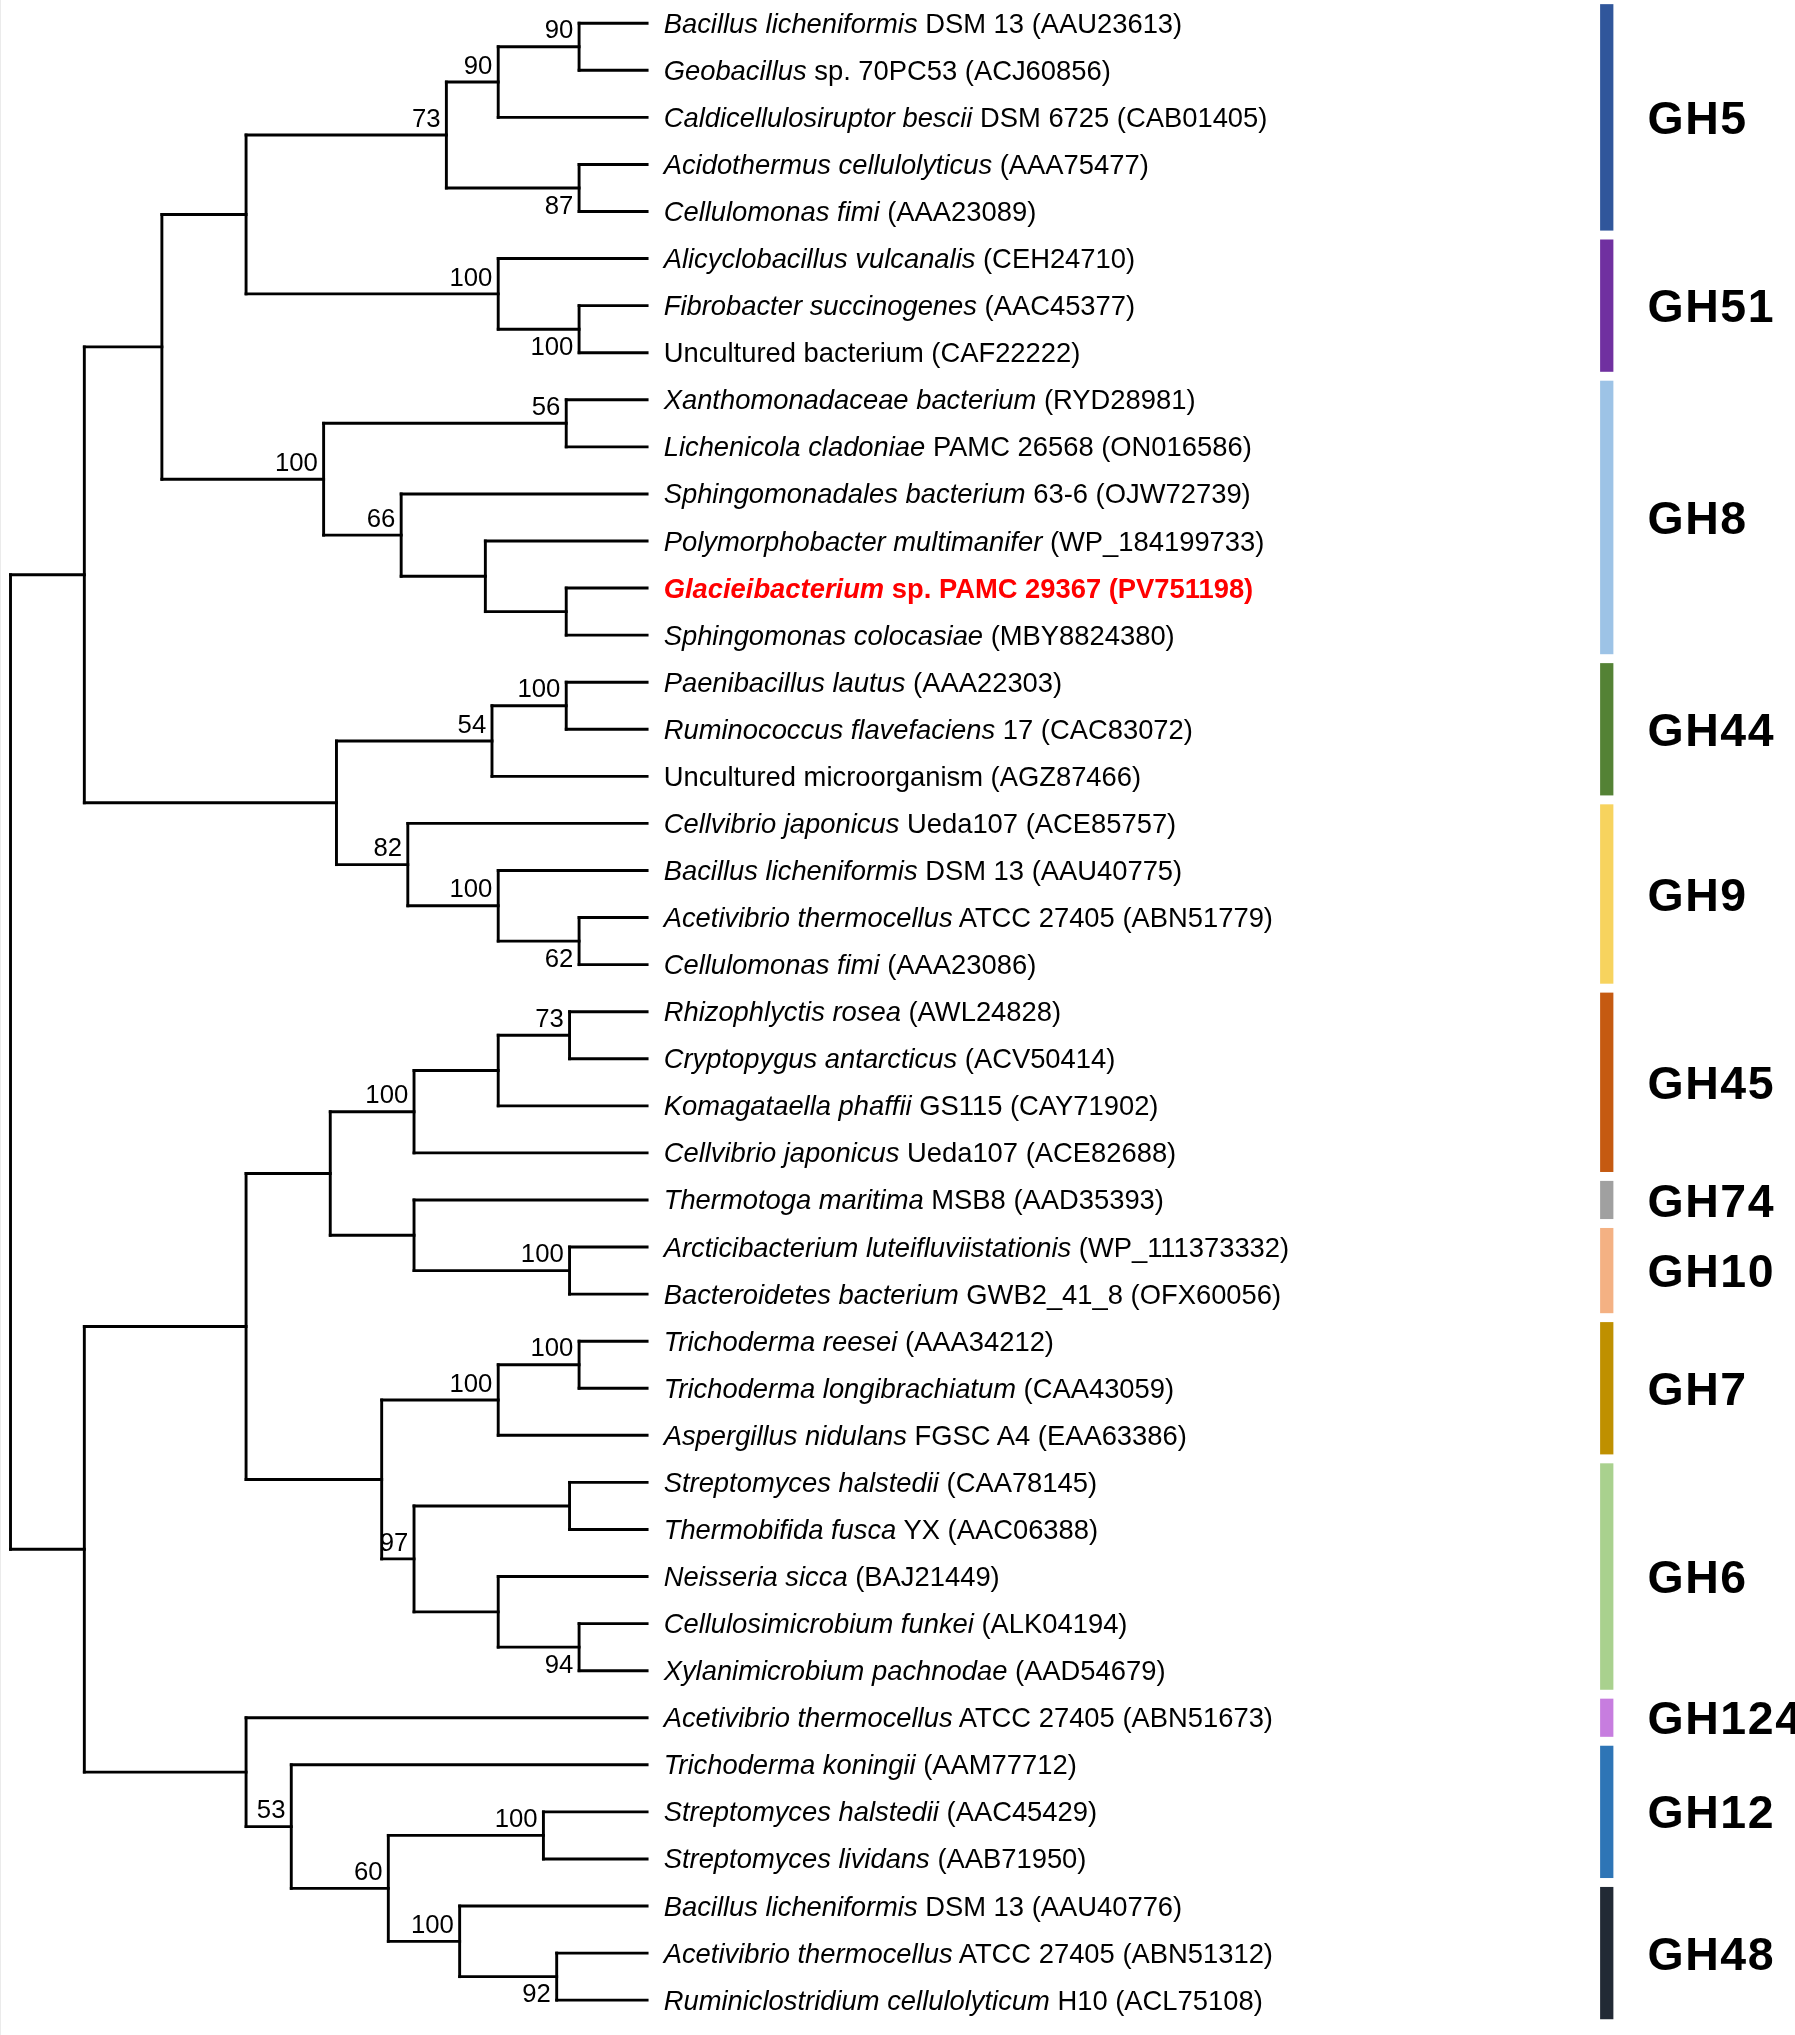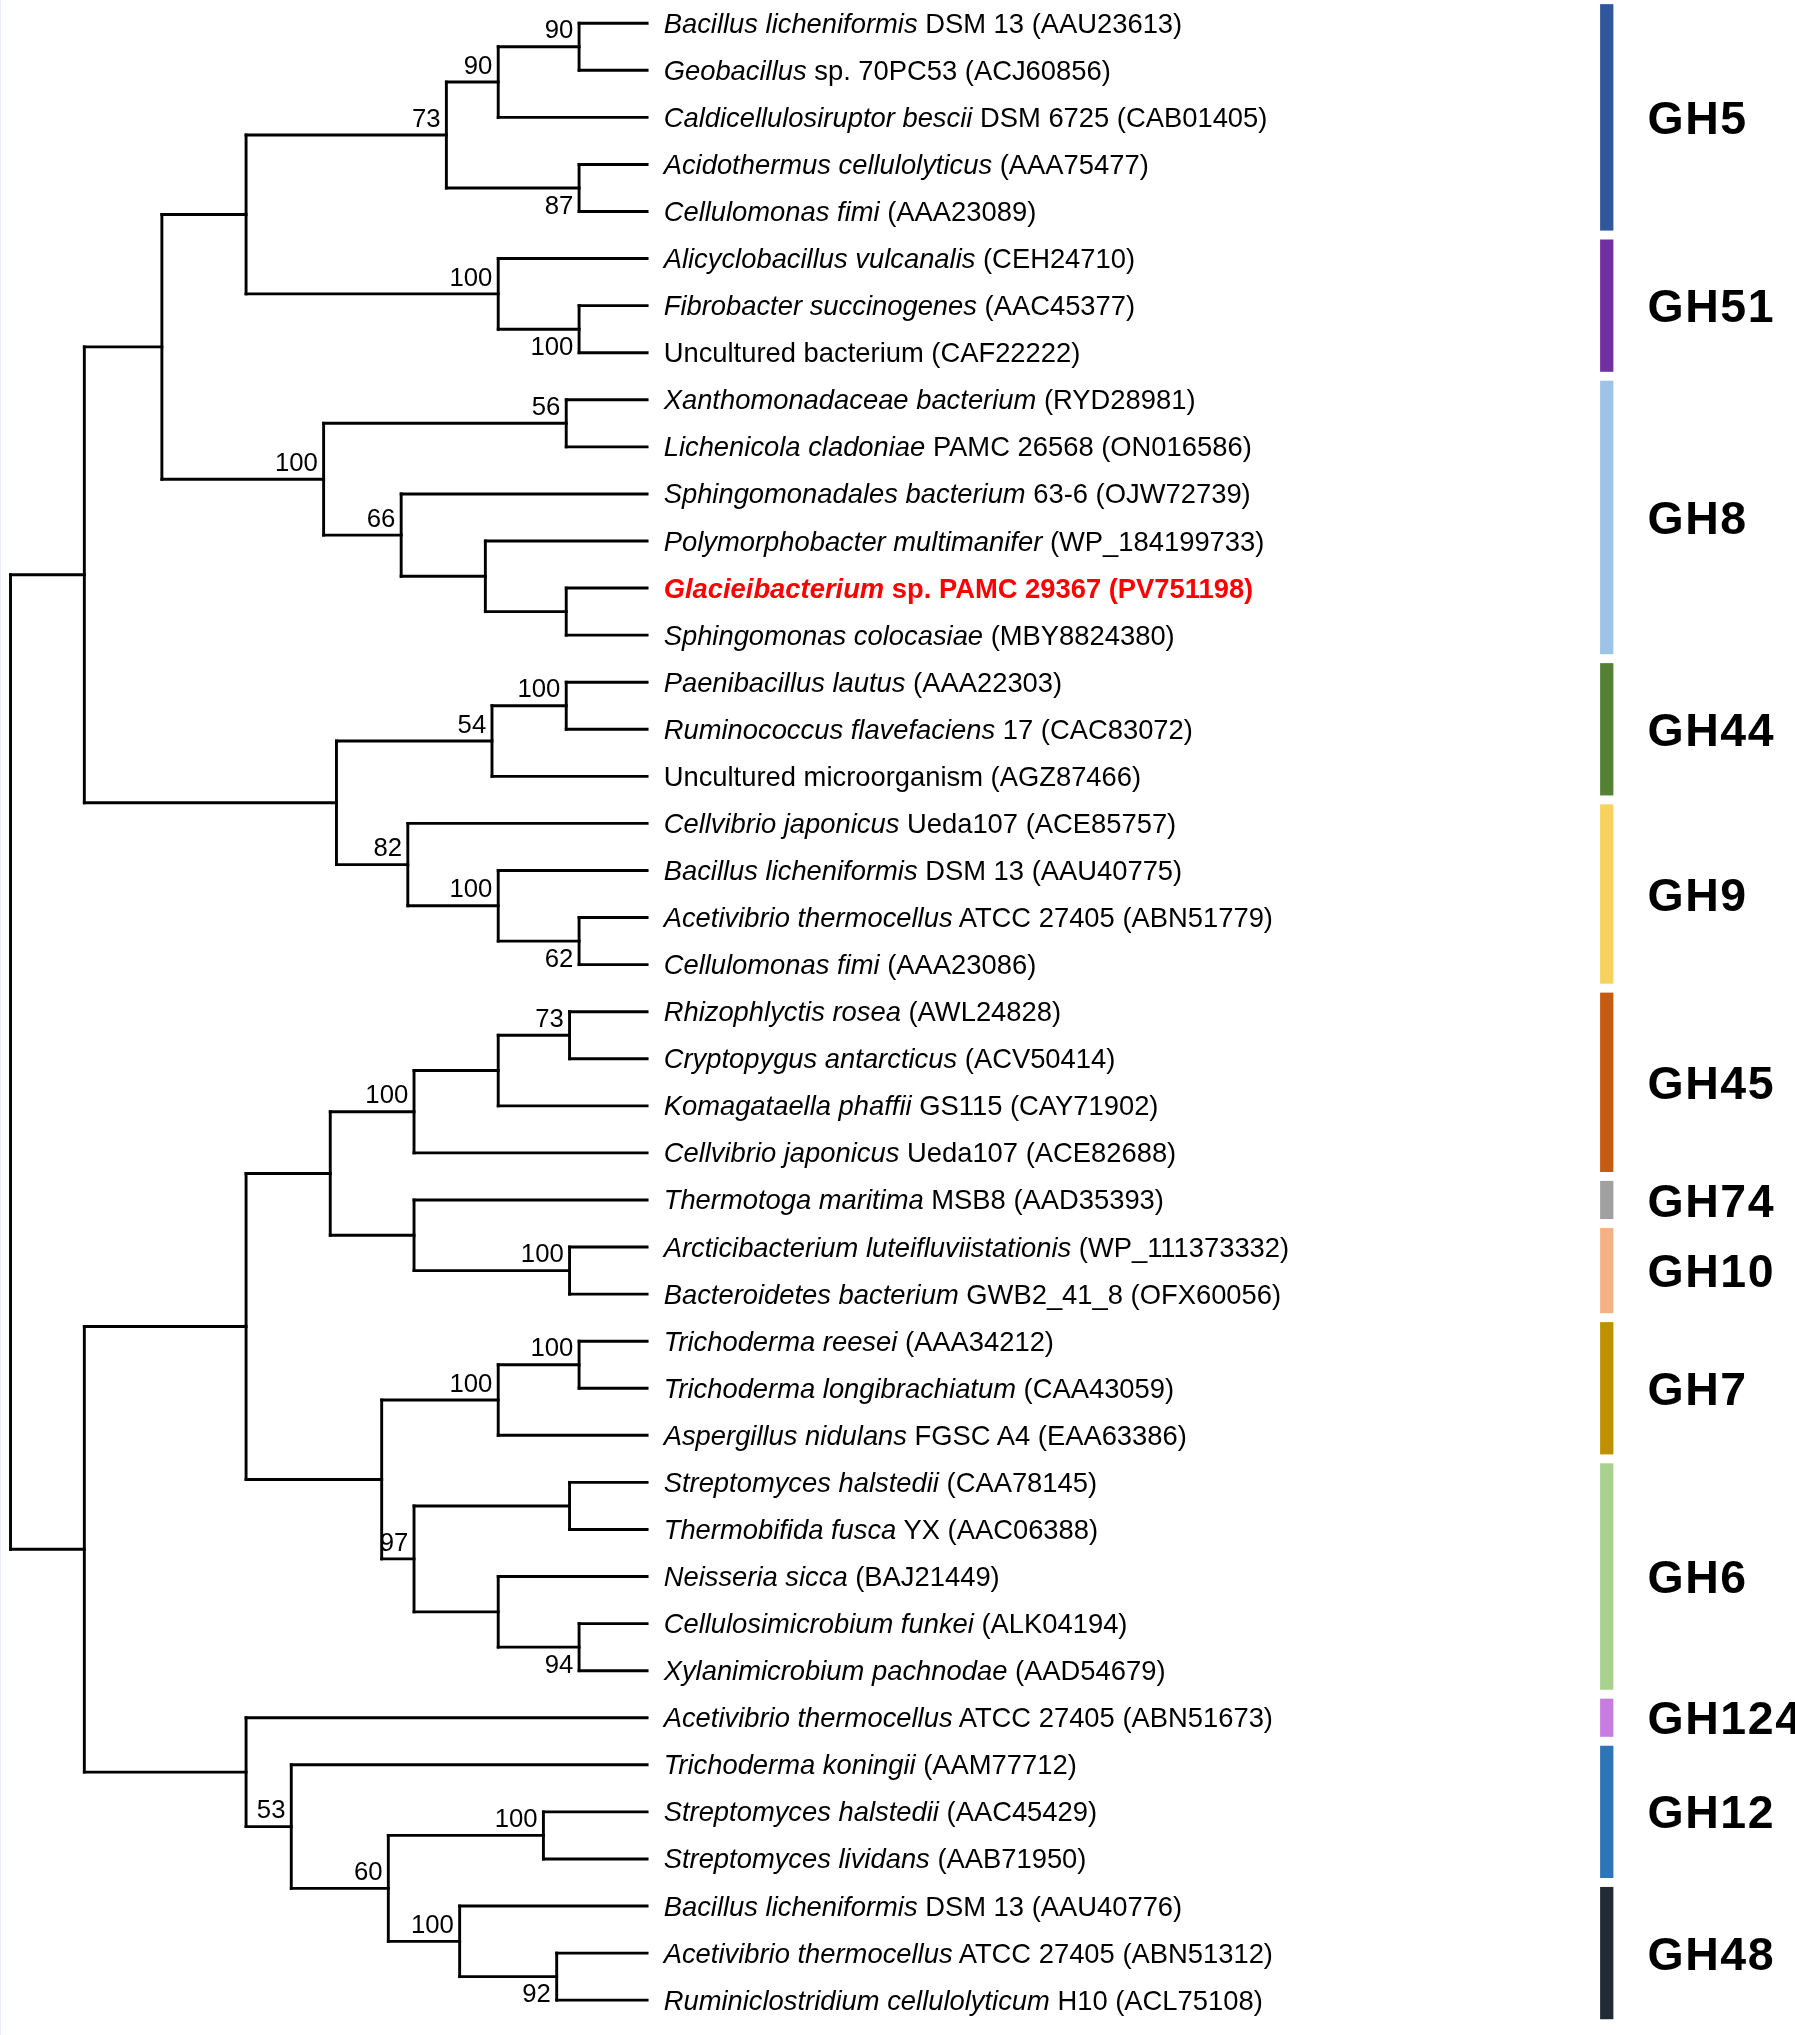--- a/index.html
+++ b/index.html
@@ -1,16 +1,16 @@
 <!DOCTYPE html>
 <html style="font-size:6.6px"><head>
 <meta charset="utf-8">
 <style>
   html,body{margin:0;padding:0;background:#ffffff;}
-  .figure-wrap{width:1796px;height:2035px;background:#3b82f6;position:relative;overflow:hidden;
+  .figure-wrap{width:1796px;height:2035px;background:#737373;position:relative;overflow:hidden;
     font-family:"Liberation Sans", sans-serif;}
   svg{display:block;}
   svg text{font-family:"Liberation Sans", sans-serif;}
 </style>
 </head>
 <body>
 
 <div class="figure-wrap">
   <svg id="tree-svg" width="1796" height="2035" viewBox="0 0 4330 4907" xmlns="http://www.w3.org/2000/svg">
       <rect x="0" y="0" width="4330" height="4907" fill="#ffffff"></rect>

